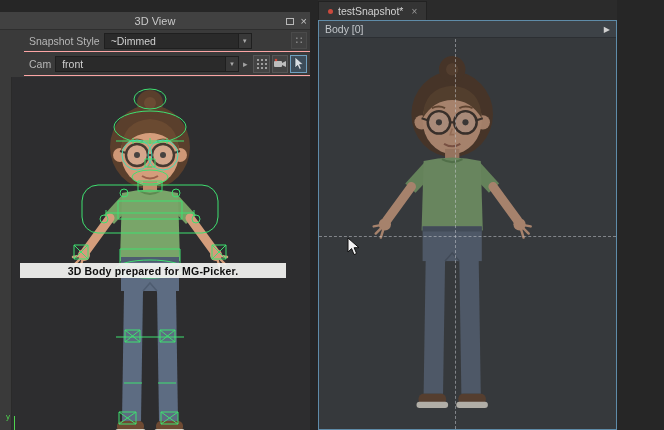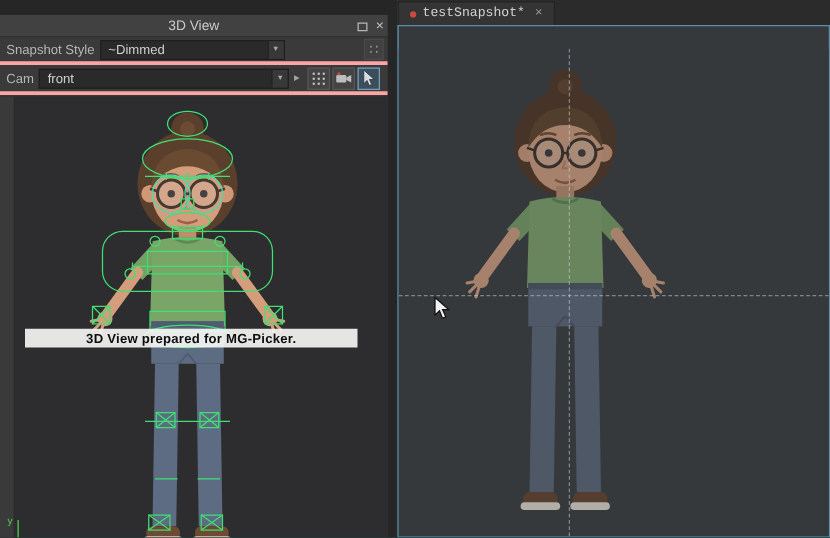--- a/index.html
+++ b/index.html
@@ -9,21 +9,21 @@
     background:#262626;font-family:"Liberation Sans","DejaVu Sans",sans-serif;
     -webkit-font-smoothing:antialiased;
   }
   
   .left-panel{position:absolute;left:0;top:12px;width:310px;height:430px;background:#3a3a3a;}
   .titlebar{position:relative;height:18px;background:#414141;border-bottom:1px solid #2e2e2e;
     display:flex;align-items:center;justify-content:center;color:#c9c9c9;font-size:11px;}
   .titlebar .win-btns{position:absolute;right:3px;top:0;height:18px;display:flex;align-items:center;gap:7px;}
   .restore-box{width:8px;height:7px;border:1px solid #b8b8b8;background:transparent;}
   .close-glyph{color:#c4c4c4;font-size:11px;line-height:1;cursor:default;}
-  .toolrow{display:flex;align-items:center;height:22px;background:#3a3a3a;padding:0 3px;border-bottom:3px solid #fca5a5;}
+  .toolrow{display:flex;align-items:center;height:22px;background:#3a3a3a;padding:0 3px;border-bottom:1px solid #fca5a5;margin-left:24px;}
   .toolrow.row3{height:24px;}
   .lbl{color:#b6b6b6;font-size:10.5px;margin:0 4px 0 2px;white-space:nowrap;}
   .dropdown{position:relative;height:16px;background:#2a2a2a;border:1px solid #1f1f1f;
     color:#cfcfcf;font-size:10.5px;display:flex;align-items:center;padding:0 16px 0 6px;}
   .dropdown .dd-arrow{position:absolute;right:0;top:0;width:13px;height:100%;background:#383838;
     border-left:1px solid #1f1f1f;color:#a9a9a9;font-size:6px;display:flex;align-items:center;justify-content:center;}
   .dd-snapshot{width:148px;}
   .dd-cam{width:200px;}
   .menu-dots{margin-left:auto;width:16px;height:17px;color:#9b9b9b;font-size:11px;
     display:flex;align-items:center;justify-content:center;border:1px solid #4a4a4a;background:#404040;}
@@ -37,21 +37,21 @@
   .overlay-banner{position:absolute;left:20px;right:24px;top:186px;height:15px;
     background:rgba(245,245,243,0.92);color:#0e0e0e;font-size:10.5px;font-weight:bold;
     display:flex;align-items:center;justify-content:center;letter-spacing:.2px;white-space:nowrap;overflow:hidden;}
   .axis-indicator{position:absolute;left:4px;bottom:-4px;width:52px;height:34px;}
   .axis-indicator .ax{position:absolute;font-size:8px;}
   .ax-x{color:#e03a3a;left:34px;top:16px;}
   .ax-y{color:#4fd44f;left:2px;top:0px;}
   .axis-line-x{position:absolute;left:10px;top:22px;width:22px;height:0;border-top:1px solid #e03a3a;}
   .axis-line-y{position:absolute;left:10px;top:4px;height:18px;width:0;border-left:1px solid #4fd44f;}
   
-  .right-panel{position:absolute;left:318px;top:0;width:346px;height:430px;background:#14b8a6;font-family:Liberation Mono, monospace;}
+  .right-panel{position:absolute;left:318px;top:0;width:299px;height:430px;background:#14b8a6;}
   .tabbar{height:20px;background:#2b2b2b;display:flex;align-items:flex-end;}
   .tab{height:19px;display:flex;align-items:center;gap:5px;padding:0 9px;background:#343434;
     border:1px solid #222;border-bottom:none;color:#d2d2d2;font-size:10.5px;}
   .mod-dot{width:5px;height:5px;border-radius:50%;background:#cc4a3d;}
   .tab-close{color:#9a9a9a;font-size:10px;margin-left:3px;}
   .snapshot-frame{position:absolute;left:0;top:20px;right:0;bottom:0;border:1px solid #5f8ca9;background:#36393c;}
   .body-header{height:17px;background:#3d4247;border-bottom:1px solid #2c2f33;display:flex;align-items:center;
     color:#c2c6ca;font-size:10.5px;padding:0 6px;}
   .body-header .play{margin-left:auto;color:#cfcfcf;font-size:8px;}
   .viewport-right{position:absolute;left:0;top:18px;right:0;bottom:0;background:#36393c;overflow:hidden;}
@@ -204,21 +204,21 @@
             <path d="M79 325 L96 337 M96 325 L79 337"></path>
             <rect x="121" y="325" width="17" height="12"></rect>
             <path d="M121 325 L138 337 M138 325 L121 337"></path>
             <rect x="60" y="346" width="100" height="10" rx="4"></rect>
             <path d="M44 362 L176 362 M44 359 L44 365 M176 359 L176 365"></path>
           </g>
         </g>
       </svg>
 
       <div class="overlay-banner">
-        <span>3D View prepared for MG-Picker.</span>
+        <span>3D Body prepared for MG-Picker.</span>
       </div>
 
       <div class="axis-indicator">
         <span class="axis-line-y"></span>
         <span class="axis-line-x"></span>
         <span class="ax ax-y">y</span>
         <span class="ax ax-x">x</span>
       </div>
     </div>
   </div>
@@ -227,20 +227,24 @@
 
     <div class="tabbar">
       <div class="tab">
         <span class="mod-dot"></span>
         <span>testSnapshot*</span>
         <span class="tab-close">×</span>
       </div>
     </div>
 
     <div class="snapshot-frame">
+      <div class="body-header">
+        <span>Body [0]</span>
+        <span class="play">▶</span>
+      </div>
 
       <div class="viewport-right">
         <svg class="vp-right-svg" width="344" height="392" viewBox="0 0 344 392">
           <g transform="translate(21,14) scale(1.02)">
             <use href="#char"></use>
           </g>
         </svg>
         <div class="crosshair-v"></div>
         <div class="crosshair-h"></div>
         <svg class="cursor-svg" width="14" height="20" viewBox="0 0 14 20">

